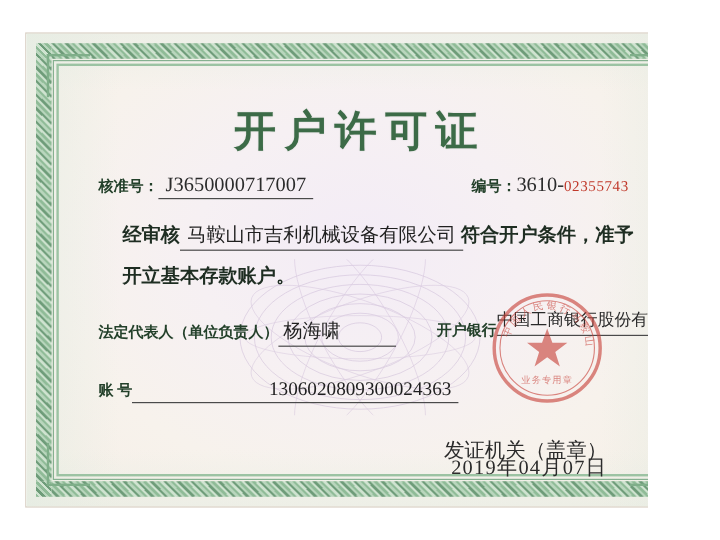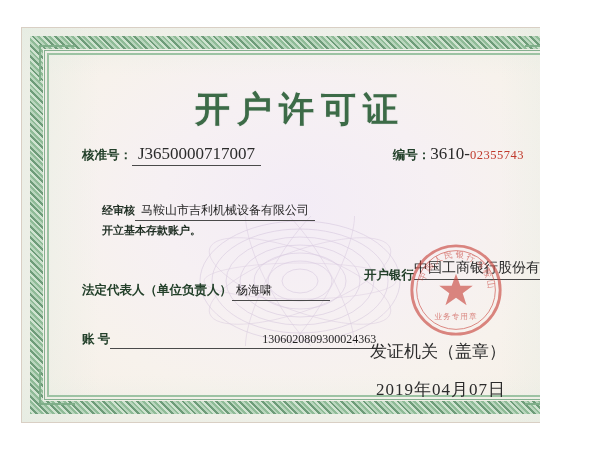--- a/index.html
+++ b/index.html
@@ -131,32 +131,31 @@
     color: #2a2a2a;
     white-space: nowrap;
   }
 
   .lbl {
     font-size: 12.5px;
     font-weight: bold;
     color: #23402a;
   }
   .lbl-lg {
-    font-size: 11px;
+    font-size: 16px;
     font-weight: bold;
     color: #1e2d22;
   }
   .val {
     font-size: 17px;
     color: #2b2b2b;
   }
   .val-hand {
-    font-size: 12px;
+    font-size: 16px;
     color: #1f1f1f;
-    margin-top: 16px;
   }
   .val-red {
     font-size: 12.5px;
     color: #c0392b;
     letter-spacing: 0.5px;
     text-align: center;
   }
 
   
   .r-approve { left: 18px;  top: 76px; }
@@ -170,21 +169,21 @@
   .r-open    { left: 38px;  top: 152px; }
 
   
   .r-legal   { left: 18px;  top: 198px; }
   .r-bank    { left: 300px; top: 192px; }
 
   
   .r-acct    { left: 18px;  top: 248px; text-align: right; }
 
   
-  .r-issuer  { right: 30px; top: 272px; }
+  .r-issuer  { right: 30px; top: 296px; }
   .r-date    { right: 30px; top: 310px; }
 
   .underline {
     display: inline-block;
     border-bottom: 1px solid #4a4a4a;
     padding: 0 4px 1px 4px;
     min-width: 40px;
   }
   .underline-long {
     display: inline-block;
@@ -261,20 +260,23 @@
       </div>
 
       <div class="row r-serial">
         <span class="lbl">编号：</span><span class="val">3610-</span><span class="val-red">02355743</span>
       </div>
 
       <div class="row r-review">
         <span class="lbl-lg">经审核</span><span class="underline-long val-hand">马鞍山市吉利机械设备有限公司</span>
       </div>
 
+      <div class="row r-cond">
+        <span class="lbl-lg">符合开户条件，准予</span>
+      </div>
 
       <div class="row r-open">
         <span class="lbl-lg">开立基本存款账户。</span>
       </div>
 
       <div class="row r-legal">
         <span class="lbl">法定代表人（单位负责人）</span><span class="underline val-hand" style="min-width:90px">杨海啸</span>
       </div>
 
       <div class="row r-bank">

